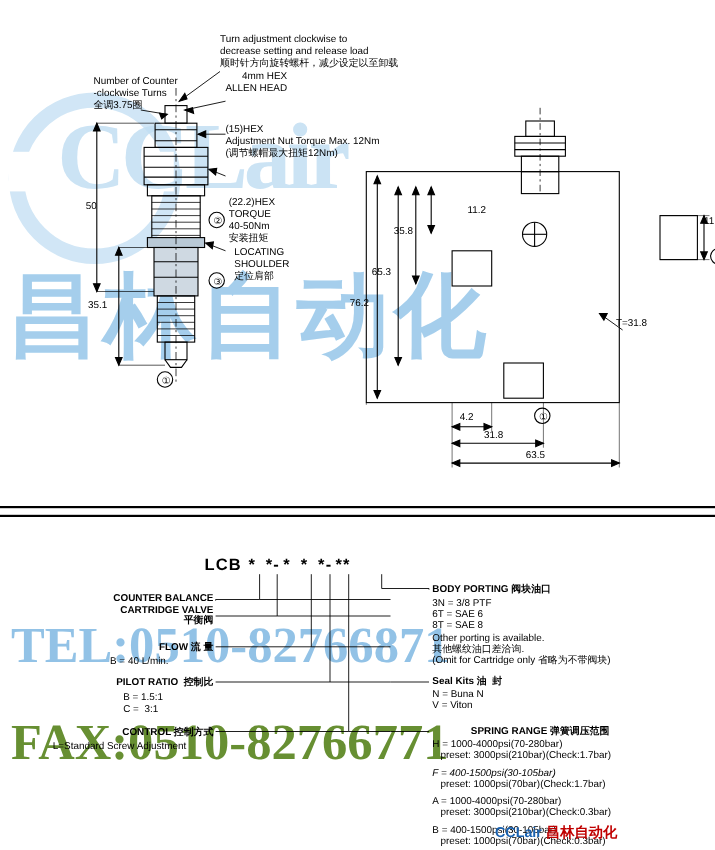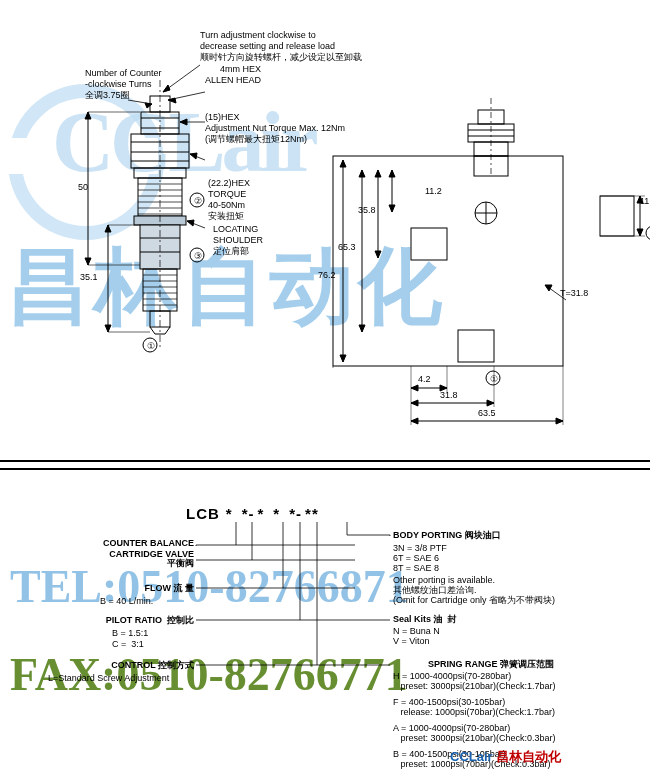--- a/index.html
+++ b/index.html
@@ -339,22 +339,22 @@
   <div class="t t9" style="left:393px;top:585px;">其他螺纹油口差洽询.</div>
   <div class="t t9" style="left:393px;top:595px;">(Omit for Cartridge only 省略为不带阀块)</div>
 
   <div class="t t9 b" style="left:393px;top:614px;">Seal Kits 油  封</div>
   <div class="t t9" style="left:393px;top:626px;">N = Buna N</div>
   <div class="t t9" style="left:393px;top:636px;">V = Viton</div>
 
   <div class="t t9 b" style="left:393px;top:659px;padding-left:35px;">SPRING RANGE 弹簧调压范围</div>
   <div class="t t9" style="left:393px;top:671px;">H = 1000-4000psi(70-280bar)</div>
   <div class="t t9" style="left:393px;top:681px;">   preset: 3000psi(210bar)(Check:1.7bar)</div>
-  <div class="t t9" style="left:393px;top:697px;">F = 400-1500psi(30-105bar)</div>
-  <div class="t t9" style="left:393px;top:707px;">   release: 1000psi(70bar)(Check:1.7bar)</div>
+  <div class="t t9" style="left:393px;top:697px;font-style:italic;">F = 400-1500psi(30-105bar)</div>
+  <div class="t t9" style="left:393px;top:707px;">   preset: 1000psi(70bar)(Check:1.7bar)</div>
   <div class="t t9" style="left:393px;top:723px;">A = 1000-4000psi(70-280bar)</div>
   <div class="t t9" style="left:393px;top:733px;">   preset: 3000psi(210bar)(Check:0.3bar)</div>
   <div class="t t9" style="left:393px;top:749px;">B = 400-1500psi(30-105bar)</div>
   <div class="t t9" style="left:393px;top:759px;">   preset: 1000psi(70bar)(Check:0.3bar)</div>
 
   <div class="brand">
     <span>CCLair </span><span class="cn">昌林自动化</span>
   </div>
 
 </div>

